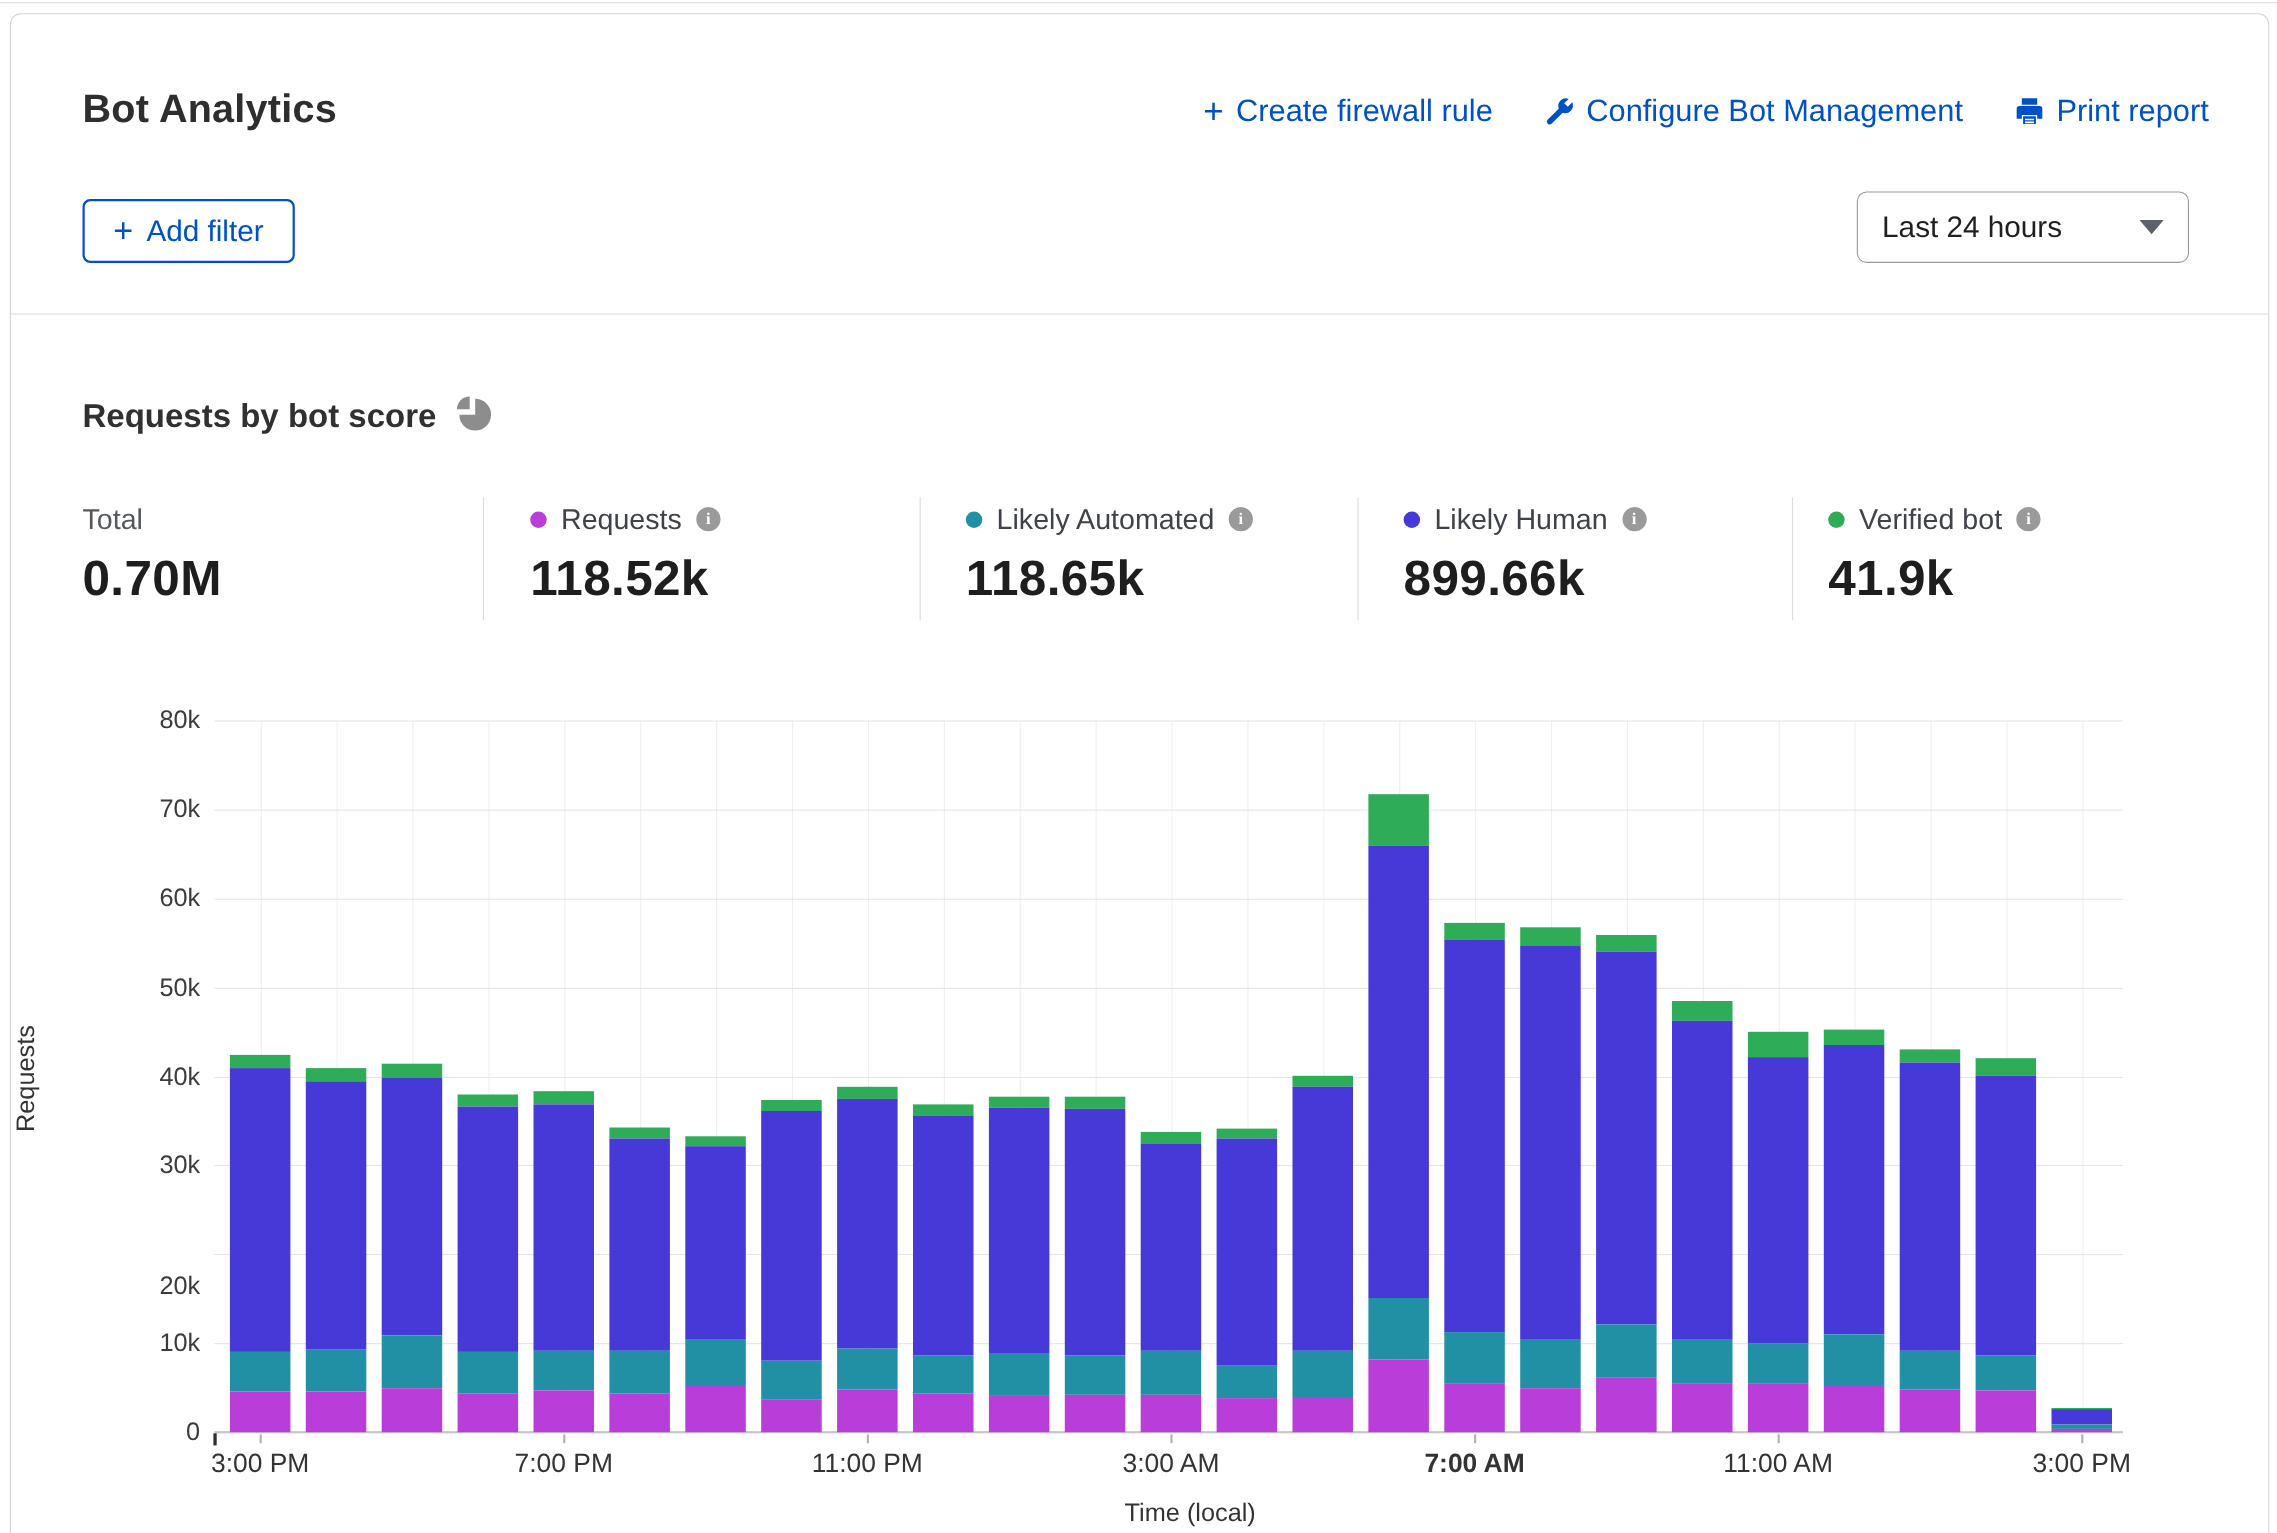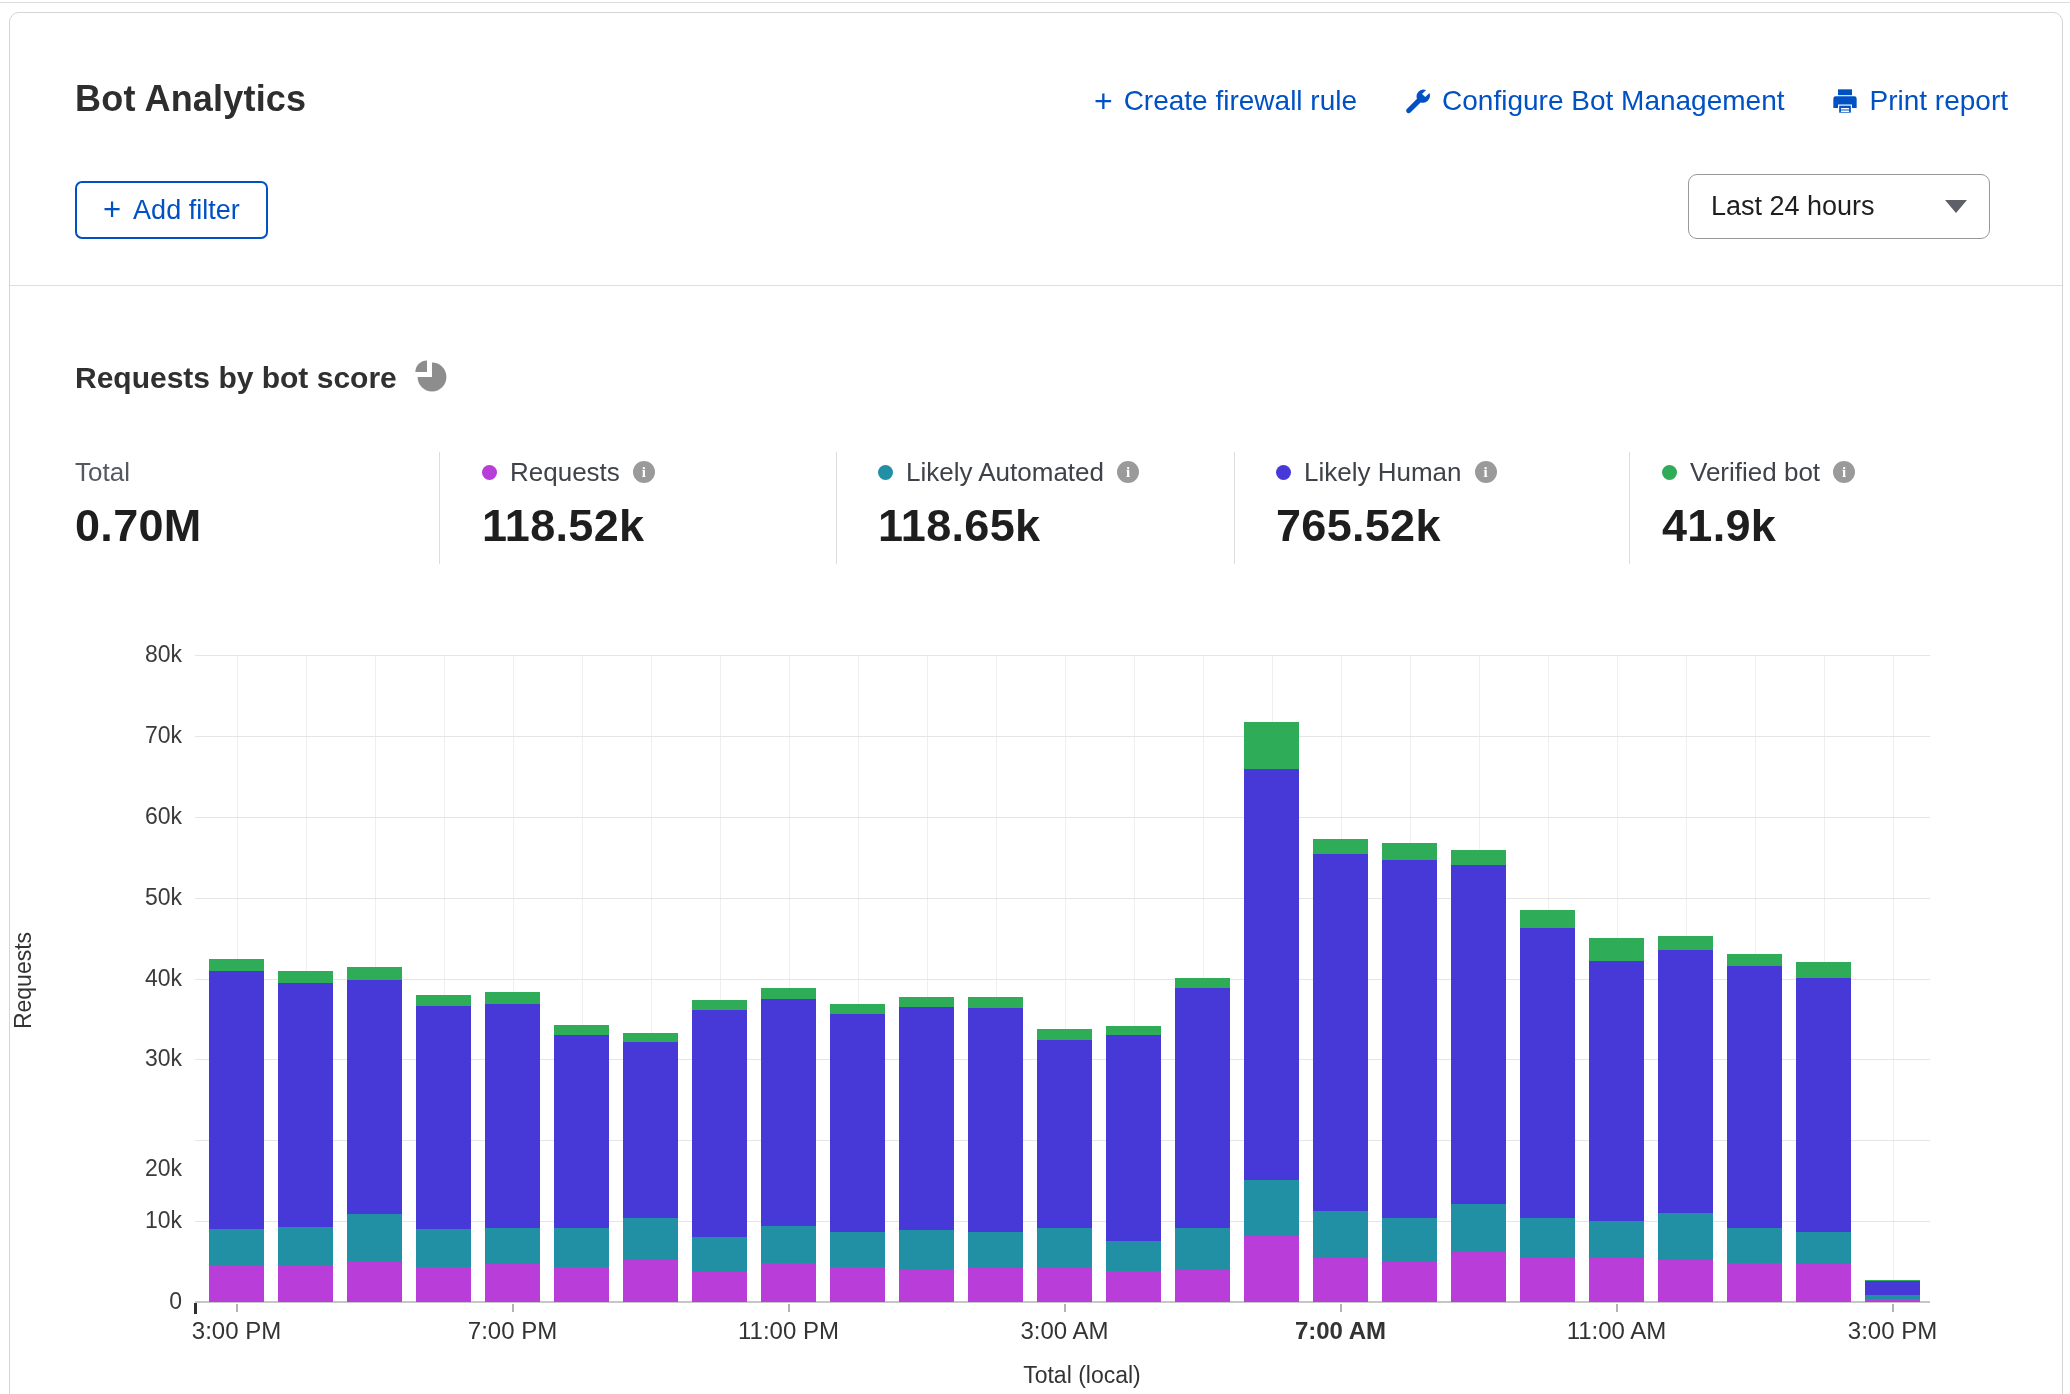--- a/index.html
+++ b/index.html
@@ -146,37 +146,37 @@
       <div class="stat-value">118.65k</div>
     </div>
 
     <div class="stat-divider" style="left:1234px"></div>
     <div class="stat" style="left:1276px">
       <div class="stat-label-row">
         <span class="legend-dot" style="background: rgb(71, 57, 216);"></span>
         <span class="stat-label">Likely Human</span>
         <span class="info-icon">i</span>
       </div>
-      <div class="stat-value">765.52k</div>
+      <div class="stat-value">899.66k</div>
     </div>
 
     <div class="stat-divider" style="left:1629px"></div>
     <div class="stat" style="left:1662px">
       <div class="stat-label-row">
         <span class="legend-dot" style="background: rgb(47, 172, 87);"></span>
         <span class="stat-label">Verified bot</span>
         <span class="info-icon">i</span>
       </div>
       <div class="stat-value">41.9k</div>
     </div>
   </div>
 
   <div class="chart" id="chart">
     <div class="y-axis-title">Requests</div>
-    <div class="x-axis-title">Total (local)</div>
+    <div class="x-axis-title">Time (local)</div>
   <div class="vgrid" style="left: 236.5px; top: 15px; height: 647px;"></div>
       <div class="vgrid" style="left: 305.5px; top: 15px; height: 647px;"></div>
       <div class="vgrid" style="left: 374.5px; top: 15px; height: 647px;"></div>
       <div class="vgrid" style="left: 443.5px; top: 15px; height: 647px;"></div>
       <div class="vgrid" style="left: 512.5px; top: 15px; height: 647px;"></div>
       <div class="vgrid" style="left: 581.5px; top: 15px; height: 647px;"></div>
       <div class="vgrid" style="left: 650.5px; top: 15px; height: 647px;"></div>
       <div class="vgrid" style="left: 719.5px; top: 15px; height: 647px;"></div>
       <div class="vgrid" style="left: 788.5px; top: 15px; height: 647px;"></div>
       <div class="vgrid" style="left: 857.5px; top: 15px; height: 647px;"></div>

